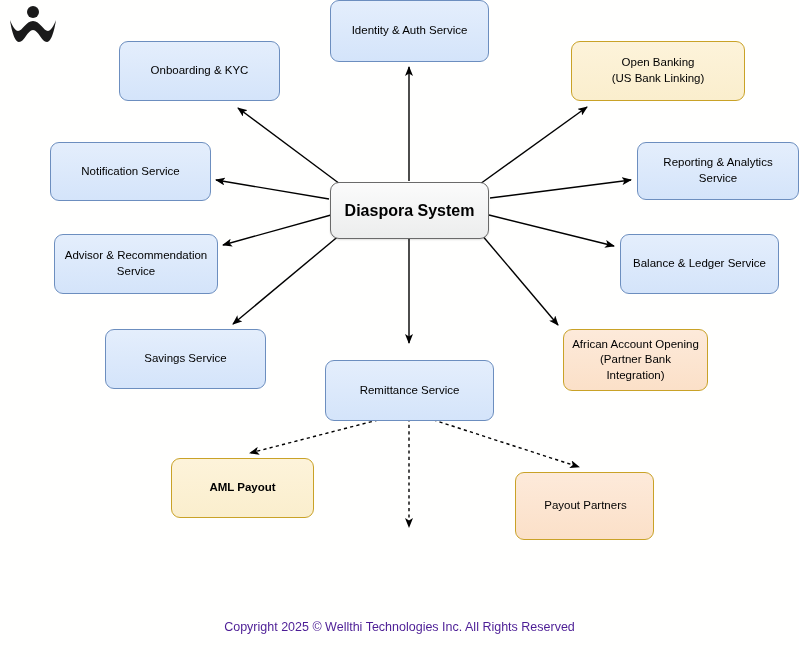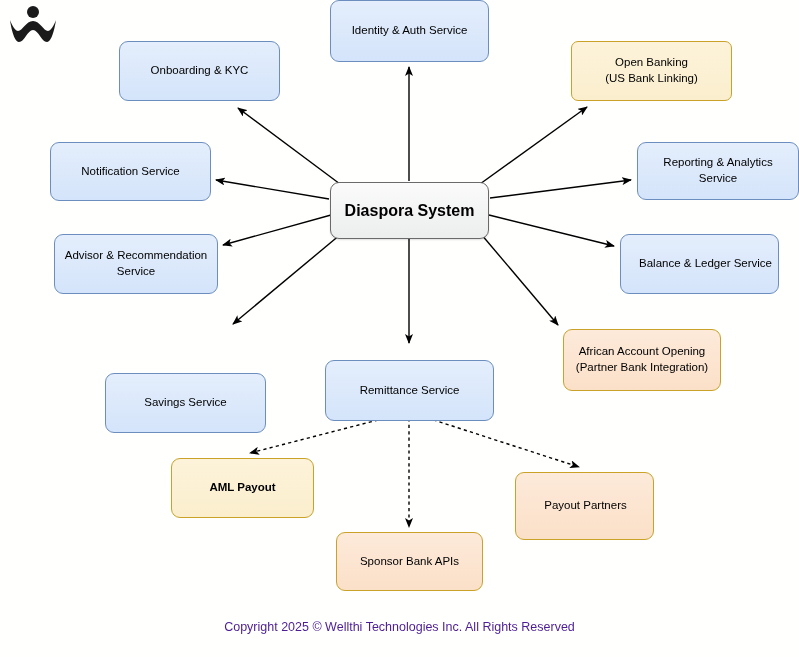--- a/index.html
+++ b/index.html
@@ -125,59 +125,56 @@
   </div>
 
   <div class="node node-blue" style="left:330px; top:0px; width:159px; height:62px;">
     <span>Identity &amp; Auth Service</span>
   </div>
 
   <div class="node node-blue" style="left:119px; top:41px; width:161px; height:60px;">
     <span>Onboarding &amp; KYC</span>
   </div>
 
-  <div class="node node-cream" style="left:571px; top:41px; width:161px; height:60px;border-radius:7px;">
+  <div class="node node-cream" style="left:571px; top:41px; width:174px; height:60px;">
     <span>Open Banking<br>(US Bank Linking)</span>
   </div>
 
   <div class="node node-blue" style="left:50px; top:142px; width:161px; height:59px;">
     <span>Notification Service</span>
   </div>
 
   <div class="node node-blue" style="left:637px; top:142px; width:162px; height:58px;">
     <span>Reporting &amp; Analytics Service</span>
   </div>
 
   <div class="node node-blue" style="left:54px; top:234px; width:164px; height:60px;">
     <span>Advisor &amp; Recommendation Service</span>
   </div>
 
-  <div class="node node-blue" style="left:620px; top:234px; width:159px; height:60px;justify-content:flex-end;">
+  <div class="node node-blue" style="left:620px; top:234px; width:159px; height:60px;">
     <span>Balance &amp; Ledger Service</span>
   </div>
 
-  <div class="node node-blue" style="left:105px; top:329px; width:161px; height:60px;margin-top:44px;">
+  <div class="node node-blue" style="left:105px; top:329px; width:161px; height:60px;">
     <span>Savings Service</span>
   </div>
 
-  <div class="node node-peach" style="left:563px; top:329px; width:158px; height:62px;">
+  <div class="node node-peach" style="left:563px; top:329px; width:145px; height:62px;">
     <span>African Account Opening<br>(Partner Bank Integration)</span>
   </div>
 
   <div class="node node-blue" style="left:325px; top:360px; width:169px; height:61px;text-align:right;">
     <span>Remittance Service</span>
   </div>
 
   <div class="node node-cream node-bold" style="left:171px; top:458px; width:143px; height:60px;">
     <span>AML Payout</span>
   </div>
 
   <div class="node node-peach" style="left:515px; top:472px; width:139px; height:68px;padding-left:8px;">
     <span>Payout Partners</span>
   </div>
 
-  <div class="node node-peach" style="left:336px; top:532px; width:147px; height:59px;">
-    <span>Sponsor Bank APIs</span>
-  </div>
 
   <div id="footer">Copyright 2025 © Wellthi Technologies Inc. All Rights Reserved</div>
 
 </div>
 
 </body></html>

